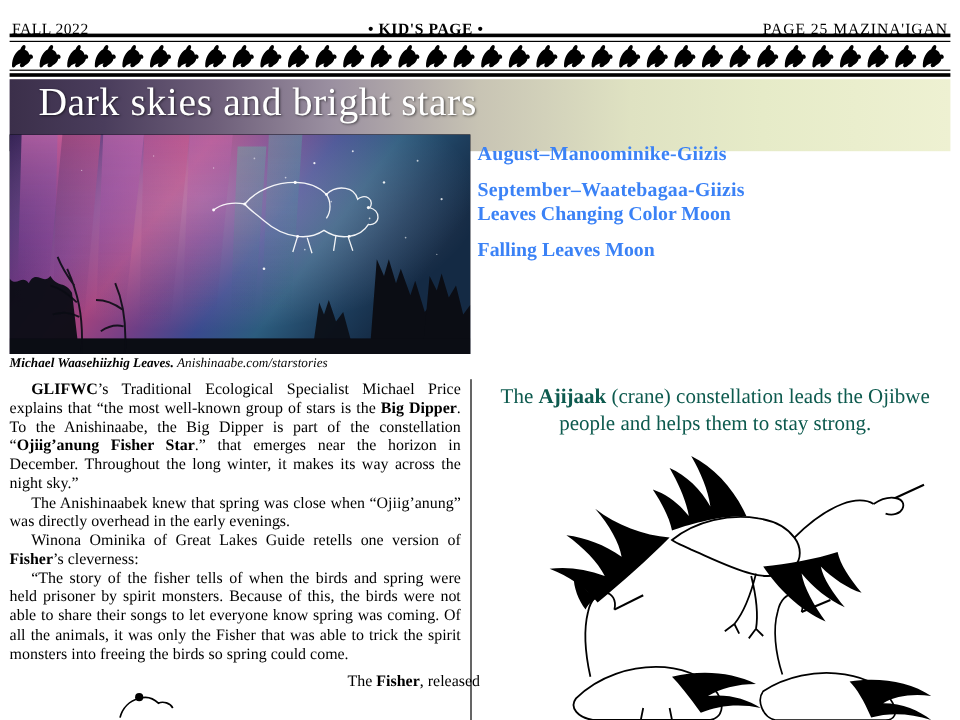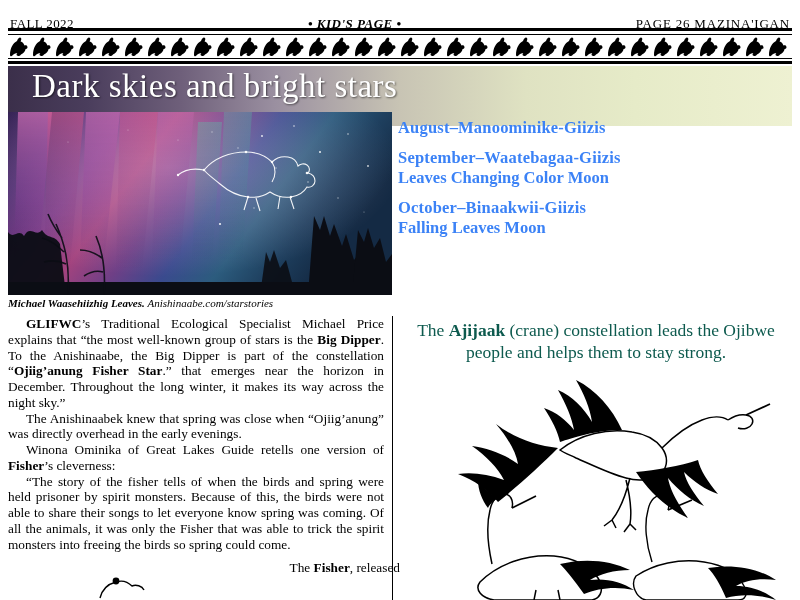--- a/index.html
+++ b/index.html
@@ -29,21 +29,20 @@
     box-sizing: border-box;
   }
   .masthead-left {
     font-family: "Liberation Serif", serif;
     font-size: 13px;
     letter-spacing: 0.4px;
   }
   .masthead-center {
     font-family: "Liberation Serif", serif;
     font-size: 13px;
-    font-style: italic;
     font-weight: bold;
     letter-spacing: 0.5px;
   }
   .masthead-right {
     font-family: "Liberation Serif", serif;
     font-size: 13px;
     letter-spacing: 0.8px;
   }
 
   .rule-thick {
@@ -203,21 +202,21 @@
     height: 28px;
     overflow: hidden;
   }
 </style>
 </head>
 <body>
 
 <div class="masthead">
   <div class="masthead-left">FALL 2022</div>
   <div class="masthead-center">• KID'S PAGE •</div>
-  <div class="masthead-right">PAGE  26  MAZINA'IGAN</div>
+  <div class="masthead-right">PAGE  25  MAZINA'IGAN</div>
 </div>
 
 <div class="rule-thick rule-a"></div>
 <div class="rule-thick rule-b"></div>
 
 <div class="frieze">
   <svg width="784" height="21" viewBox="0 0 784 21" xmlns="http://www.w3.org/2000/svg" aria-hidden="true">
     <defs>
       <g id="rabbit">
         <path d="M2,19 C2,12 5,7 9,5 C10,2 12,0.5 13,2 C13.6,3 13.2,4.4 12.6,5.4 C14.6,5.8 16,7.6 16.4,9.6 C17.6,9 19,9.4 19.4,10.8 C19.8,12.2 18.8,13.2 17.6,13 C17.2,15.4 15.4,17.4 13,18.4 C12,19.8 10,20.6 9,19.6 C8.2,18.8 8.6,17.6 9.4,17 C7.6,17.2 5.6,18 4.4,19.6 C3.6,20.6 2,20.4 2,19 Z" fill="#000"></path>
@@ -374,21 +373,20 @@
 
 <div class="moons">
   <div class="moon-block">
     <div class="moon-name">August–Manoominike-Giizis</div>
   </div>
   <div class="moon-block">
     <div class="moon-name">September–Waatebagaa-Giizis</div>
     <div class="moon-sub">Leaves Changing Color Moon</div>
   </div>
   <div class="moon-block">
-    <div class="moon-name">October–Binaakwii-Giizis</div>
     <div class="moon-sub">Falling Leaves Moon</div>
   </div>
 </div>
 
 <div class="col-left">
   <p class="first"><span class="b strong">GLIFWC</span><span>’s Traditional Ecological Specialist Michael Price explains that “the most well-known group of stars is the </span><span class="b strong">Big Dipper</span><span>. To the Anishinaabe, the Big Dipper is part of the constellation “</span><span class="b strong">Ojiig’anung Fisher Star</span><span>.” that emerges near the horizon in December. Throughout the long winter, it makes its way across the night sky.”</span></p>
   <p><span>The Anishinaabek knew that spring was close when “Ojiig’anung” was directly overhead in the early evenings.</span></p>
   <p><span>Winona Ominika of Great Lakes Guide retells one version of </span><span class="b strong">Fisher</span><span>’s cleverness:</span></p>
   <p><span>“The story of the fisher tells of when the birds and spring were held prisoner by spirit monsters. Because of this, the birds were not able to share their songs to let everyone know spring was coming. Of all the animals, it was only the Fisher that was able to trick the spirit monsters into freeing the birds so spring could come.</span></p>
 </div>

